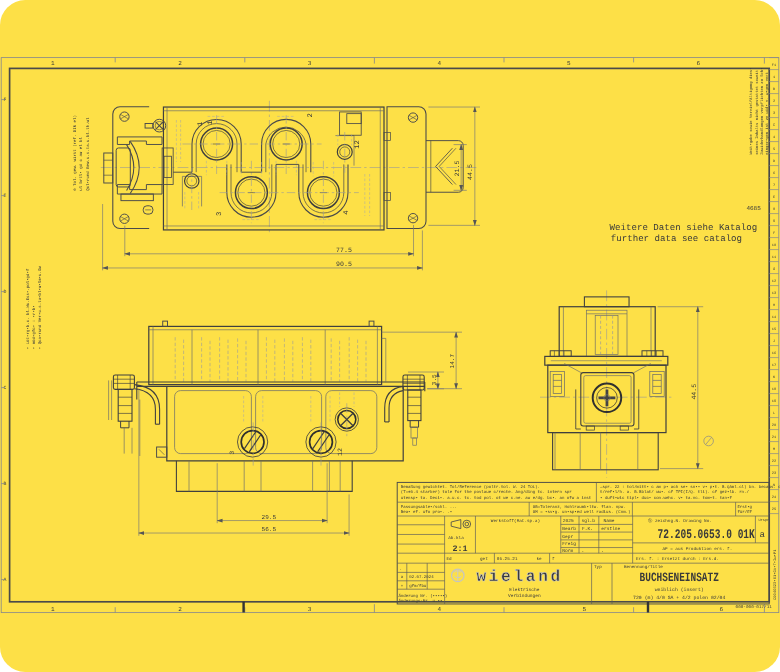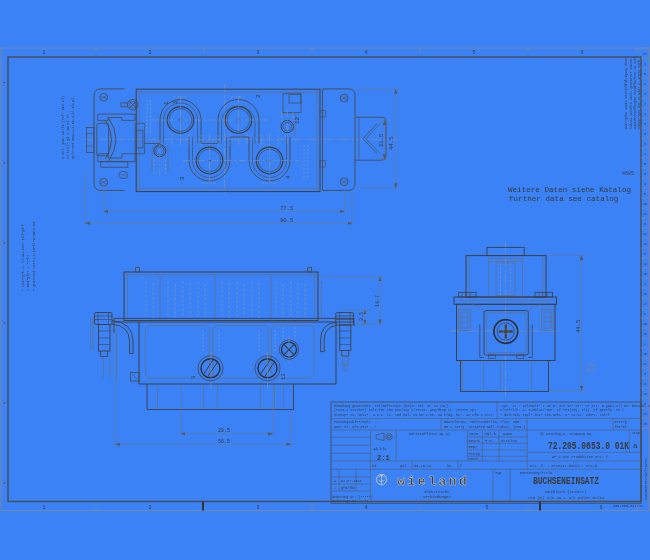--- a/index.html
+++ b/index.html
@@ -1,17 +1,17 @@
 <!DOCTYPE html>
 <html><head>
 <meta charset="utf-8">
 <style>
   html,body{margin:0;padding:0;background:#fff;}
-  #page{position:relative;width:650px;height:560px;background:#3b82f6;overflow:hidden;
-        font-family:"Liberation Mono", monospace;}
+  #page{position:relative;width:650px;height:560px;background:#fde047;overflow:hidden;
+        font-family:"Liberation Mono", monospace;border-radius:21px;}
   svg{position:absolute;left:0;top:0;}
   text{font-family:"Liberation Mono", monospace;fill:#3a3a3a;}
 </style>
 </head>
 <body>
 <div id="page">
 <svg width="650" height="560" viewBox="0 0 650 560">
 <defs>
   <marker id="arr" viewBox="0 0 10 10" refX="9" refY="5" markerWidth="9" markerHeight="9" orient="auto-start-reverse">
     <path d="M0,1.8 L10,5 L0,8.2 z" fill="#555"></path>

